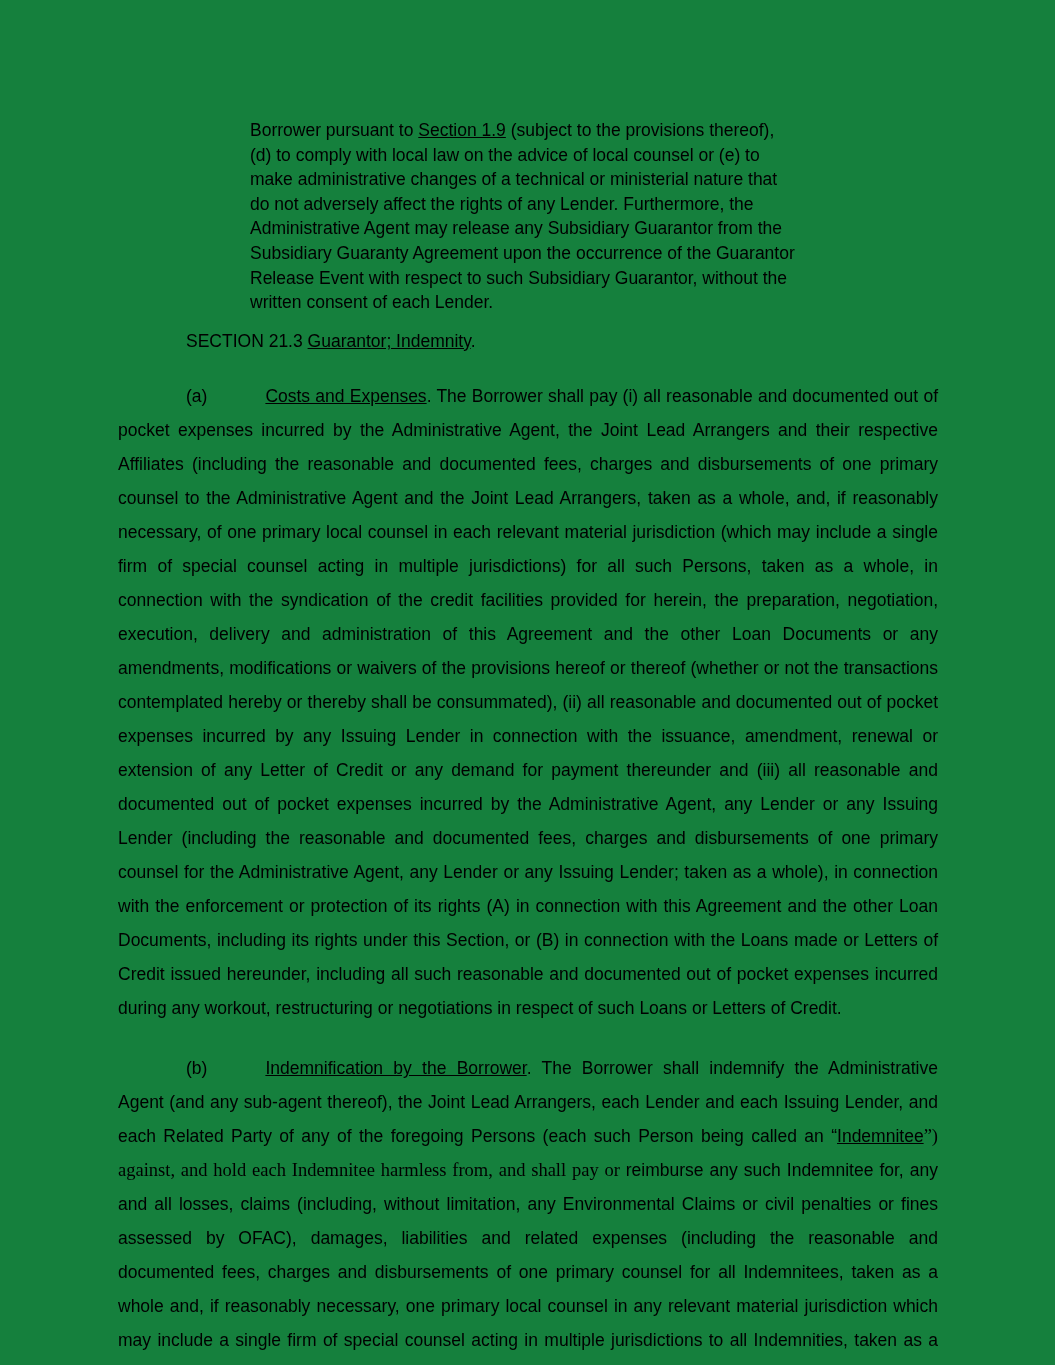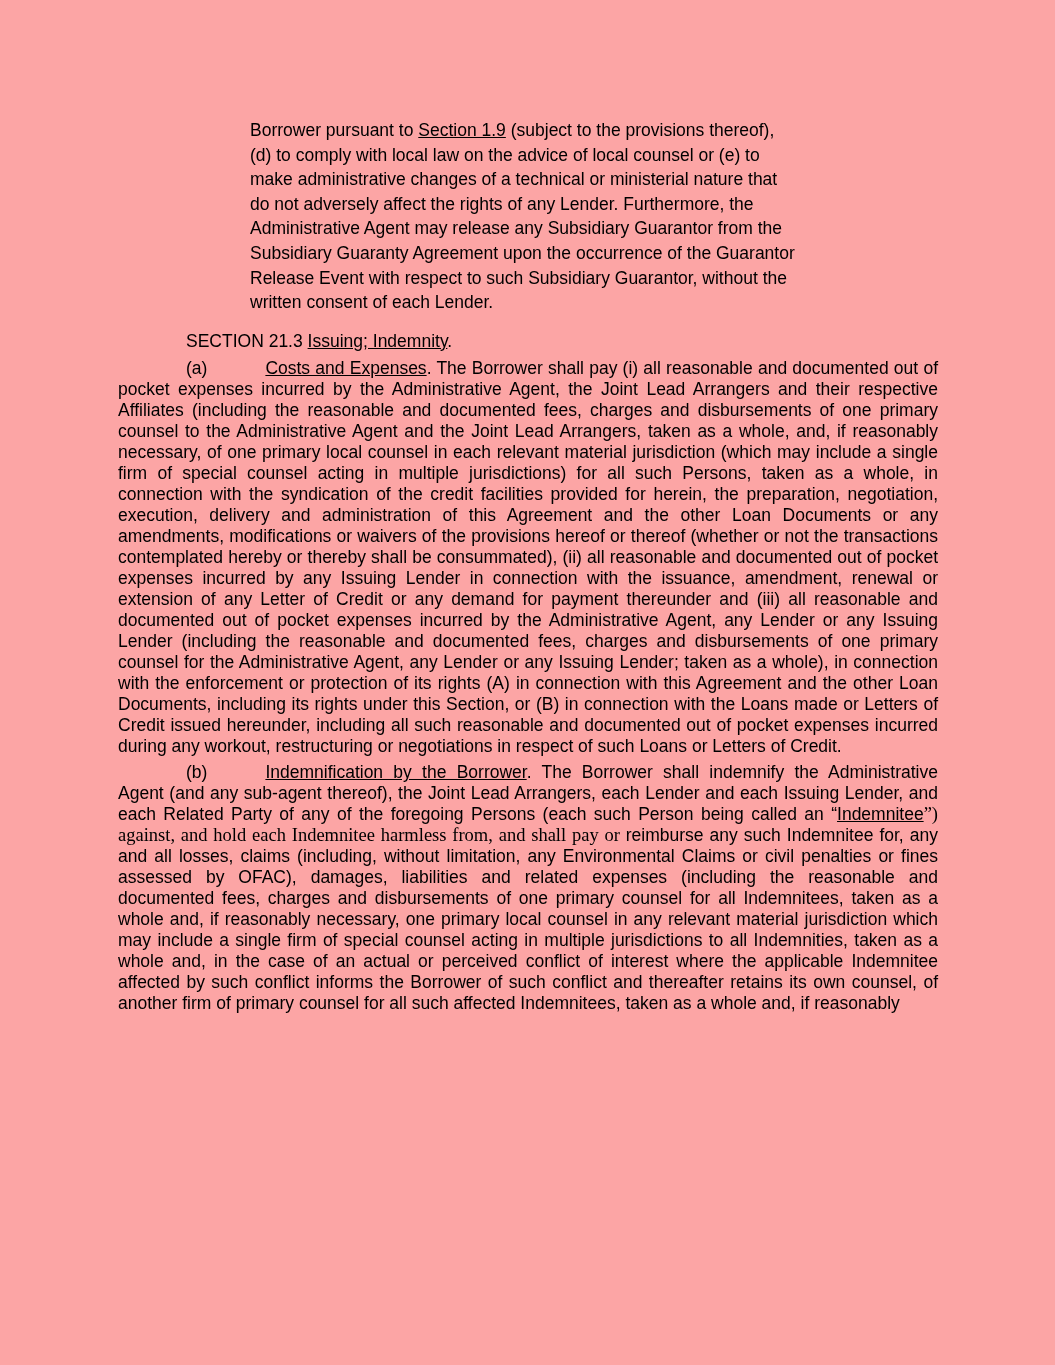--- a/index.html
+++ b/index.html
@@ -13,21 +13,21 @@
     font-family: "Liberation Sans", sans-serif;
     color: #000000;
     position: relative;
     overflow: hidden;
   }
   .page {
     position: absolute;
     left: 0; top: 0;
     width: 1055px;
     height: 1365px;
-    background: #fca5a5;
+    background: #15803d;
   }
   .content {
     position: absolute;
     left: 118px;
     top: 118px;
     width: 820px;
   }
   .indent-block {
     margin-left: 132px;
     width: 548px;
@@ -36,23 +36,23 @@
     text-align: left;
   }
   .section-head {
     margin-top: 14px;
     margin-left: 68px;
     font-size: 17.5px;
     line-height: 24.6px;
   }
   .u { text-decoration: underline; }
   .para {
-    margin-top: 5px;
+    margin-top: 26px;
     font-size: 17.5px;
-    line-height: 21px;
+    line-height: 34px;
     text-align: justify;
     text-justify: inter-word;
   }
   .para .lead {
     display: inline-block;
     width: 58px;
   }
   .indent-first {
     padding-left: 68px;
   }
@@ -74,21 +74,21 @@
 
 <div class="page">
   <div class="content">
 
     <div class="indent-block">
       <span>Borrower pursuant to </span><span class="u">Section 1.9</span><span> (subject to the provisions thereof), (d) to comply with local law on the advice of local counsel or (e) to make administrative changes of a technical or ministerial nature that do not adversely affect the rights of any Lender.  Furthermore, the Administrative Agent may release any Subsidiary Guarantor from the Subsidiary Guaranty Agreement upon the occurrence of the Guarantor Release Event with respect to such Subsidiary Guarantor, without the written consent of each Lender.</span>
     </div>
 
     <div class="section-head">
       <span>SECTION 21.3</span>
-      <span class="u">Issuing; Indemnity</span><span>.</span>
+      <span class="u">Guarantor; Indemnity</span><span>.</span>
     </div>
 
     <div class="para">
       <span class="indent-first">(a)</span><span class="lead"></span><span class="u">Costs and Expenses</span><span>.  The Borrower shall pay (i) all reasonable and documented out of pocket expenses incurred by the Administrative Agent, the Joint Lead Arrangers and their respective Affiliates (including the reasonable and documented fees, charges and disbursements of one primary counsel to the Administrative Agent and the Joint Lead Arrangers, taken as a whole, and, if reasonably necessary, of one primary local counsel in each relevant material jurisdiction (which may include a single firm of special counsel acting in multiple jurisdictions)  for all such Persons, taken as a whole, in connection with the syndication of the credit facilities provided for herein, the preparation, negotiation, execution, delivery and administration of this Agreement and the other Loan Documents or any amendments, modifications or waivers of the provisions hereof or thereof (whether or not the transactions contemplated hereby or thereby shall be consummated), (ii) all reasonable and documented out of pocket expenses incurred by any Issuing Lender in connection with the issuance, amendment, renewal or extension of any Letter of Credit or any demand for payment thereunder and (iii) all reasonable and documented out of pocket expenses incurred by the Administrative Agent, any Lender or any Issuing Lender (including the reasonable and documented fees, charges and disbursements of one primary counsel for the Administrative Agent, any Lender or any Issuing Lender; taken as a whole), in connection with the enforcement or protection of its rights (A) in connection with this Agreement and the other Loan Documents, including its rights under this Section, or (B) in connection with the Loans made or Letters of Credit issued hereunder, including all such reasonable and documented out of pocket expenses incurred during any workout, restructuring or negotiations in respect of such Loans or Letters of Credit.</span>
     </div>
 
     <div class="para">
       <span class="indent-first">(b)</span><span class="lead"></span><span class="u">Indemnification by the Borrower</span><span>.    The  Borrower  shall  indemnify  the Administrative Agent (and any sub-agent thereof), the Joint Lead Arrangers, each Lender and each Issuing Lender, and each Related Party of any of the foregoing Persons (each such Person being called an “</span><span class="u">Indemnitee</span><span class="serifbit">”) against, and hold each Indemnitee harmless from, and shall pay or </span><span>reimburse any such Indemnitee for, any and all losses, claims (including, without limitation, any Environmental Claims or civil penalties or fines assessed by OFAC), damages, liabilities and related expenses (including the reasonable and documented fees, charges and disbursements of one primary counsel for all Indemnitees, taken as a whole and, if reasonably necessary, one primary local counsel in any relevant material jurisdiction which may include a single firm of special counsel acting in multiple jurisdictions to all Indemnities, taken as a whole and, in the case of an actual or perceived conflict of interest where the applicable Indemnitee affected by such conflict informs the Borrower of such conflict and thereafter retains its own counsel, of another firm of primary counsel for all such affected Indemnitees, taken as a whole and, if reasonably</span>
     </div>
 

